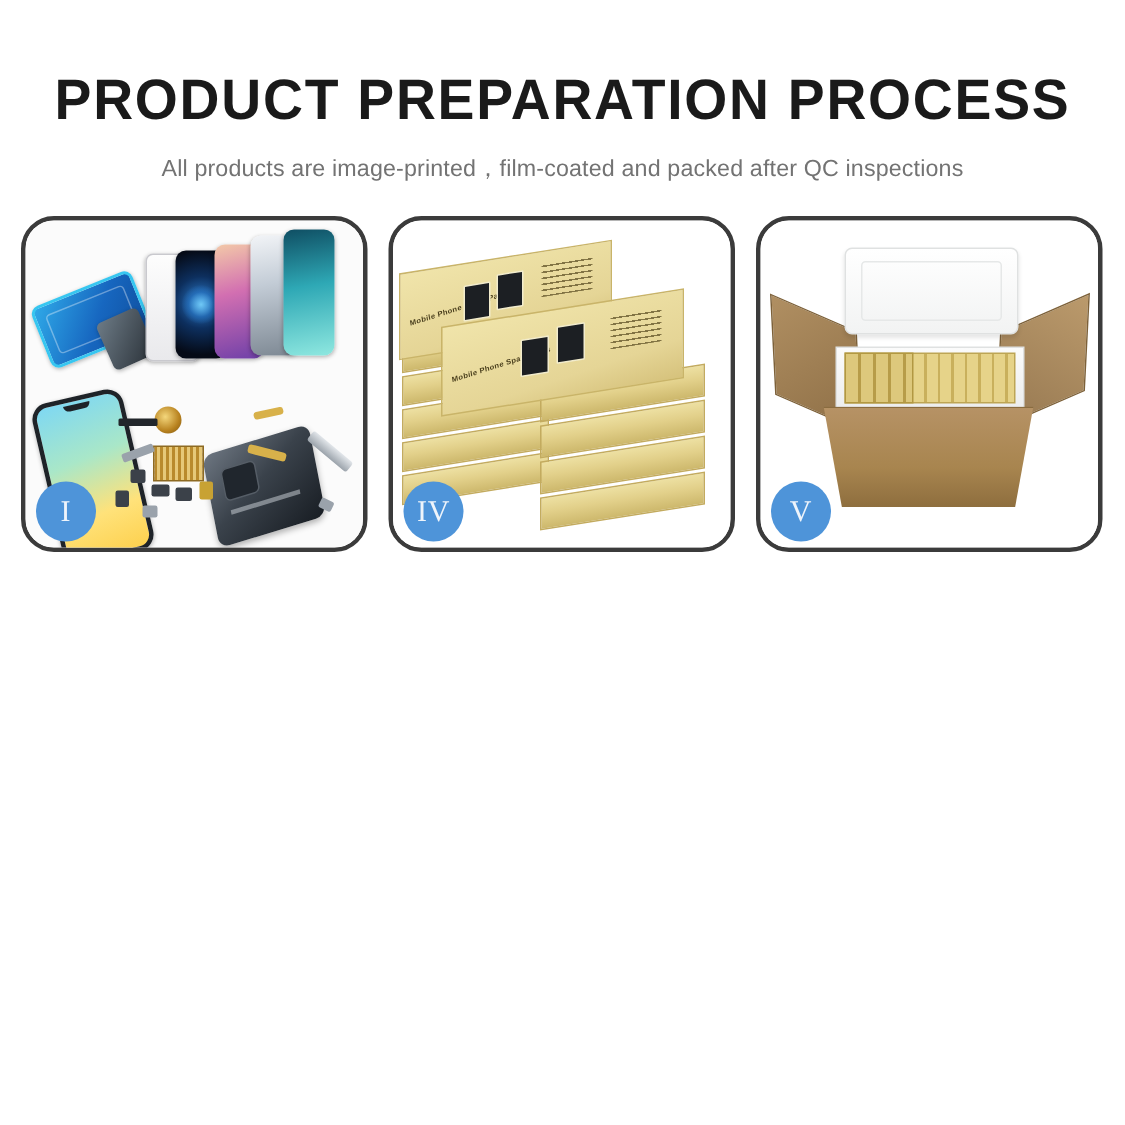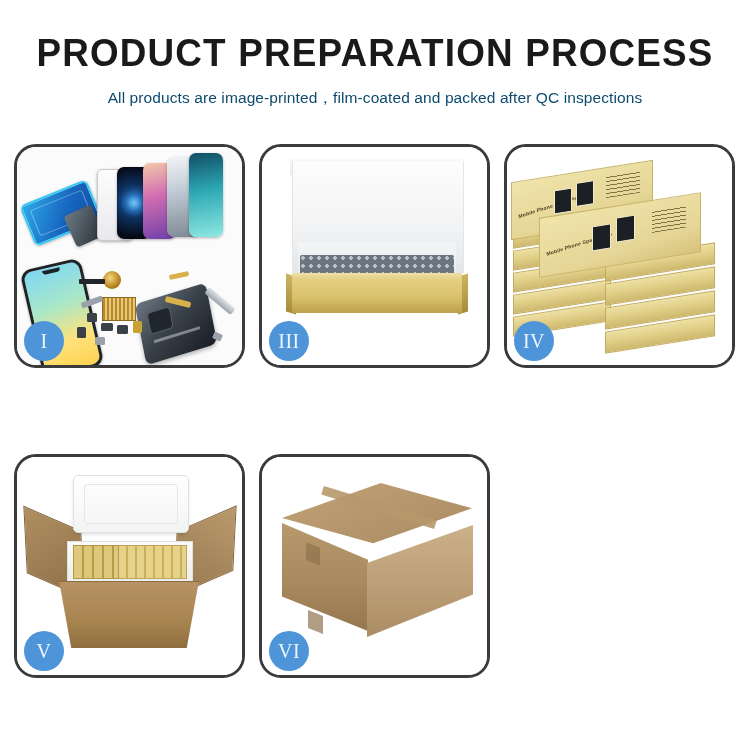--- a/index.html
+++ b/index.html
@@ -11,37 +11,37 @@
     width: 750px;
     height: 750px;
     font-family: "Liberation Sans", sans-serif;
     overflow: hidden;
     position: relative;
   }
 
   
   #header {
     text-align: center;
-    padding-top: 34px;
+    padding-top: 48px;
   }
   #page-title {
     font-family: "Liberation Sans", sans-serif;
     font-size: 38px;
     font-weight: bold;
     letter-spacing: 1.2px;
     color: #1a1a1a;
     line-height: 1.05;
     margin: 0;
     transform: scaleX(0.97);
   }
   #page-subtitle {
     font-family: "Liberation Sans", sans-serif;
     font-size: 15.5px;
     font-weight: normal;
-    color: #0c4a6e;
+    color: #737373;
     margin: 14px 0 0 0;
     letter-spacing: 0.1px;
   }
 
   
   #panel-grid {
     position: absolute;
     left: 14px;
     top: 144px;
     width: 722px;
@@ -423,34 +423,20 @@
       <div class="part gold" style="left:116px;top:174px;width:9px;height:12px;"></div>
       <div class="part" style="left:60px;top:180px;width:9px;height:11px;"></div>
       <div class="part silver" style="left:78px;top:190px;width:10px;height:8px;"></div>
       <div class="p1-tweezer"></div>
       <div class="part silver" style="left:196px;top:186px;width:9px;height:7px;transform:rotate(25deg);"></div>
     </div>
     <div class="badge">I</div>
   </div>
 
 
-  <div class="panel">
-    <div class="panel-stage">
-      <div class="p3-bg"></div>
-      <div class="p3-lidtop"></div>
-      <div class="p3-lid"></div>
-      <div class="p3-inner"></div>
-      <div class="p3-wrap"></div>
-      <div class="p3-sideL"></div>
-      <div class="p3-sideR"></div>
-      <div class="p3-boxlip"></div>
-      <div class="p3-boxfront"></div>
-    </div>
-    <div class="badge">III</div>
-  </div>
 
   <div class="panel">
     <div class="panel-stage">
       <div class="p4-bg"></div>
       <div class="p4-stack">
 
         <div class="p4-box" style="left:6px;top:74px;width:96px;height:18px;transform:skewY(-9deg);"></div>
         <div class="p4-box" style="left:6px;top:96px;width:96px;height:18px;transform:skewY(-9deg);"></div>
         <div class="p4-box" style="left:6px;top:118px;width:96px;height:18px;transform:skewY(-9deg);"></div>
         <div class="p4-box" style="left:6px;top:140px;width:96px;height:18px;transform:skewY(-9deg);"></div>
@@ -487,26 +473,14 @@
       <div class="p5-flapR"></div>
       <div class="p5-foam"></div>
       <div class="p5-foambase"></div>
       <div class="p5-yellow"></div>
       <div class="p5-yellow2"></div>
       <div class="p5-front"></div>
     </div>
     <div class="badge">V</div>
   </div>
 
-  <div class="panel">
-    <div class="panel-stage">
-      <div class="p6-bg"></div>
-      <div class="p6-top"></div>
-      <div class="p6-tape"></div>
-      <div class="p6-left"></div>
-      <div class="p6-right"></div>
-      <div class="p6-seamA"></div>
-      <div class="p6-seamB"></div>
-    </div>
-    <div class="badge">VI</div>
-  </div>
 
 </div>
 
 </body></html>

